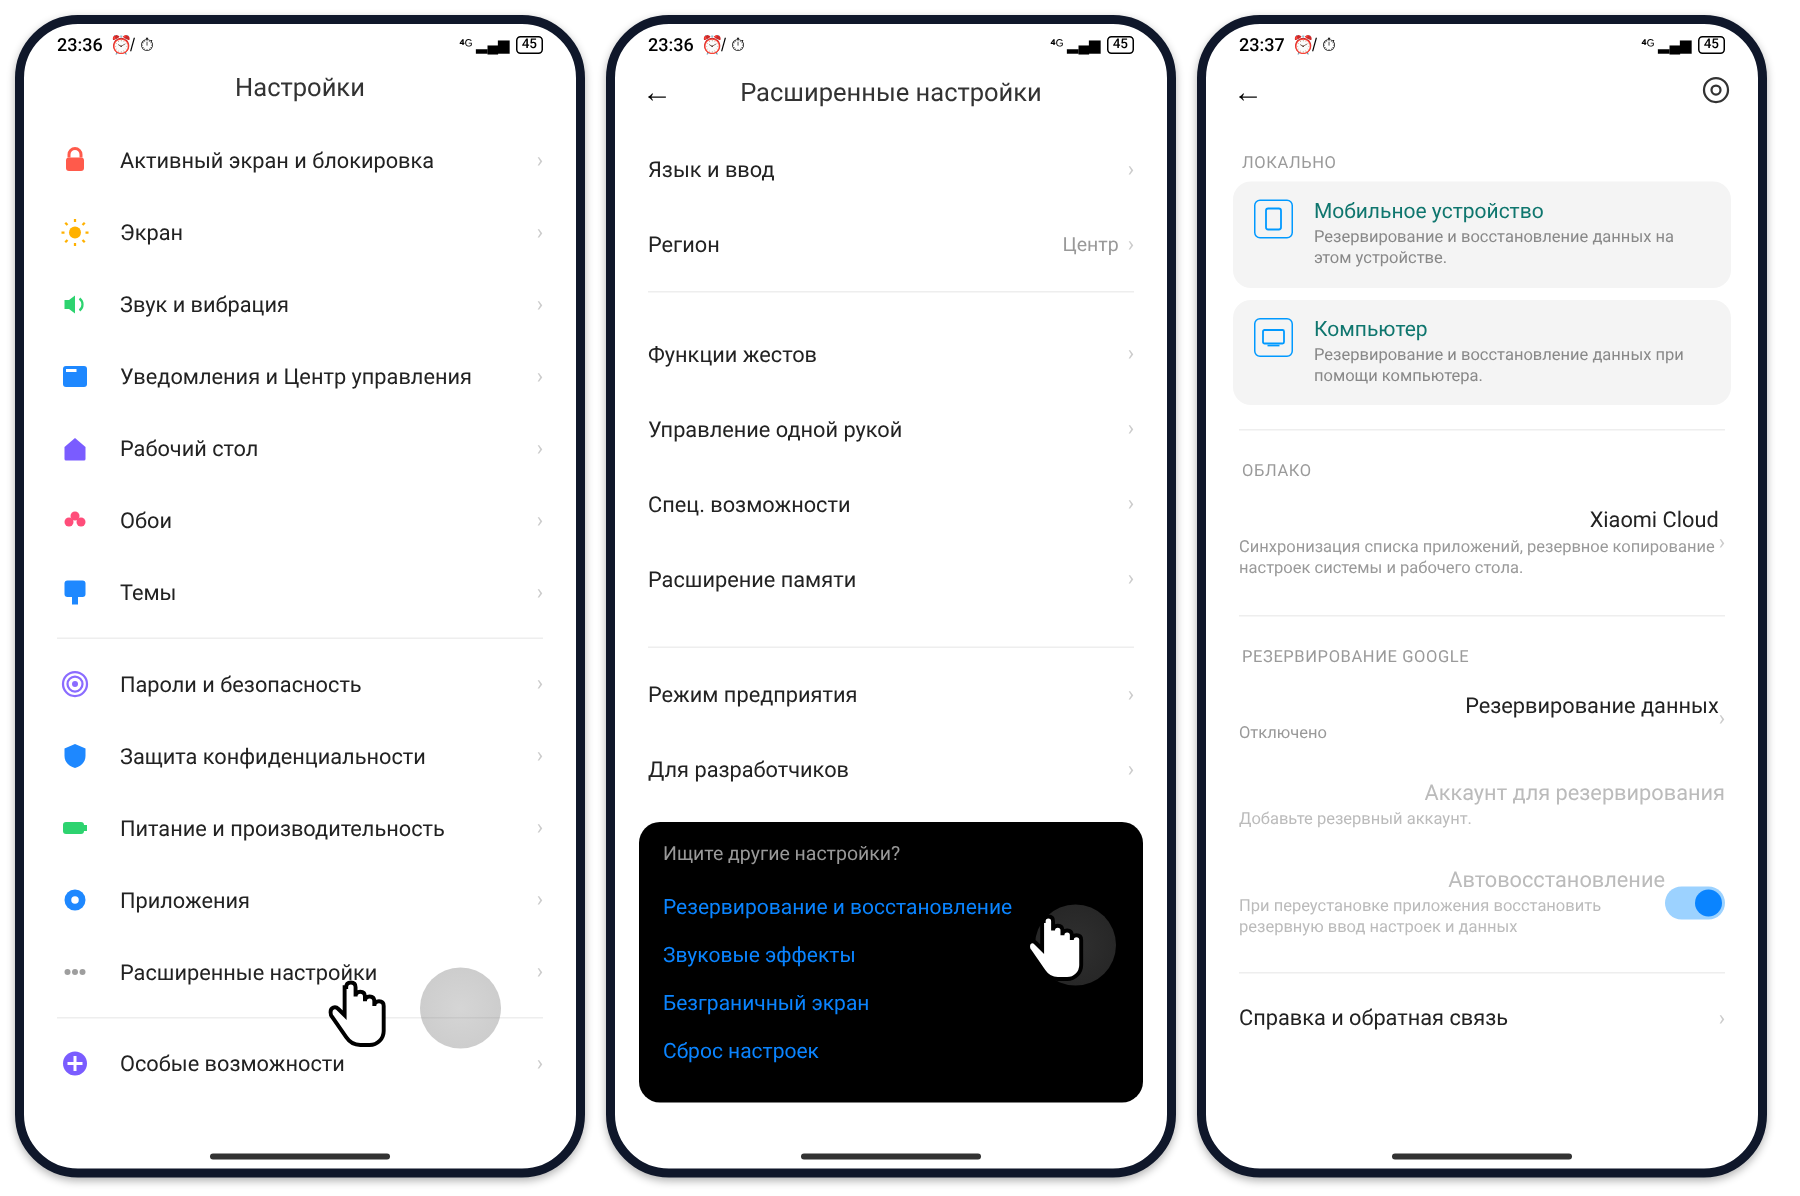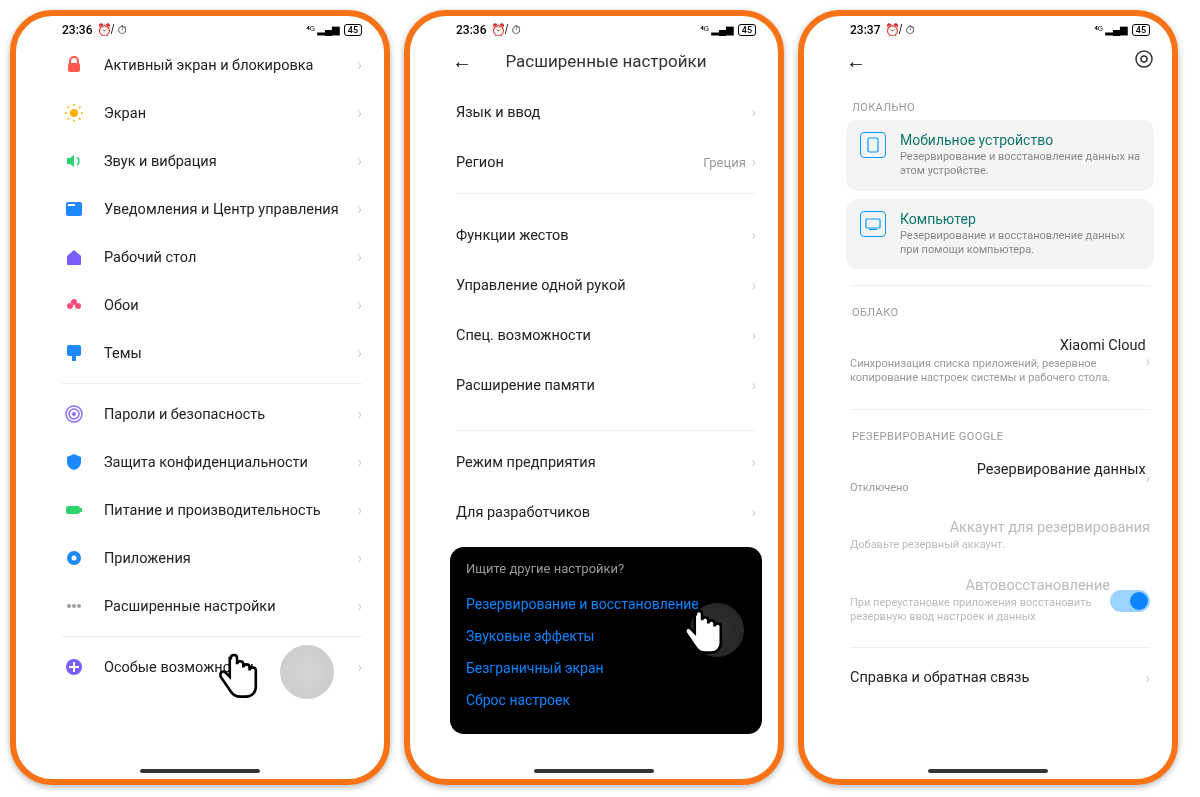--- a/index.html
+++ b/index.html
@@ -7,27 +7,26 @@
     font-family: -apple-system, BlinkMacSystemFont, "Segoe UI", Roboto, sans-serif;
     background: #fff;
     display: flex;
     gap: 14px;
     padding: 10px;
     justify-content: flex-start;
   }
   .phone {
     width: 380px;
     height: 775px;
-    border: 6px solid #f97316;
+    border: 6px solid #0f172a;
     border-radius: 42px;
     background: #fff;
     position: relative;
     overflow: hidden;
     box-shadow: 0 2px 6px rgba(0,0,0,0.3);
-    padding-left: 24px;
   }
   .statusbar {
     display: flex;
     justify-content: space-between;
     align-items: center;
     padding: 7px 22px 4px;
     font-size: 12px;
     font-weight: 500;
     color: #000;
   }
@@ -157,20 +156,23 @@
   <div class="statusbar">
     <div class="left">
         <span>23:36</span>
       <span>⏰̸</span>
       <span>⏱</span>
     </div>
     <div class="right">
       <span>⁴ᴳ ▂▄▆</span>
       <span style="border:1px solid #000;border-radius:3px;padding:0 3px;font-size:9px;">45</span>
     </div>
+  </div>
+  <div class="titlebar">
+    <div class="title">Настройки</div>
   </div>
   <div class="content">
     <div class="row">
         <div class="icon">
           <svg width="20" height="20" viewBox="0 0 20 20">
             <rect x="4" y="8" width="12" height="9" rx="2" fill="#ff5a4b"></rect>
             <path d="M6 8V6a4 4 0 018 0v2" stroke="#ff5a4b" stroke-width="2" fill="none"></path>
           </svg>
         </div>
         <div class="label">Активный экран и блокировка</div>
@@ -332,21 +334,21 @@
     <div class="back">←</div>
     <div class="title" style="margin-left:-24px;">Расширенные настройки</div>
   </div>
   <div class="content">
     <div class="row tall">
         <div class="label">Язык и ввод</div>
         <div class="chev">›</div>
       </div>
     <div class="row tall">
         <div class="label">Регион</div>
-        <div class="value">Греция</div>
+        <div class="value">Центр</div>
         <div class="chev">›</div>
       </div>
     <div class="sep"></div>
     <div style="height:10px"></div>
     <div class="row tall">
         <div class="label">Функции жестов</div>
         <div class="chev">›</div>
       </div>
     <div class="row tall">
         <div class="label">Управление одной рукой</div>

